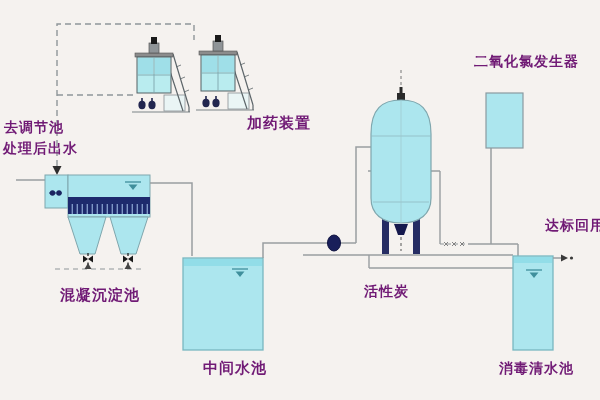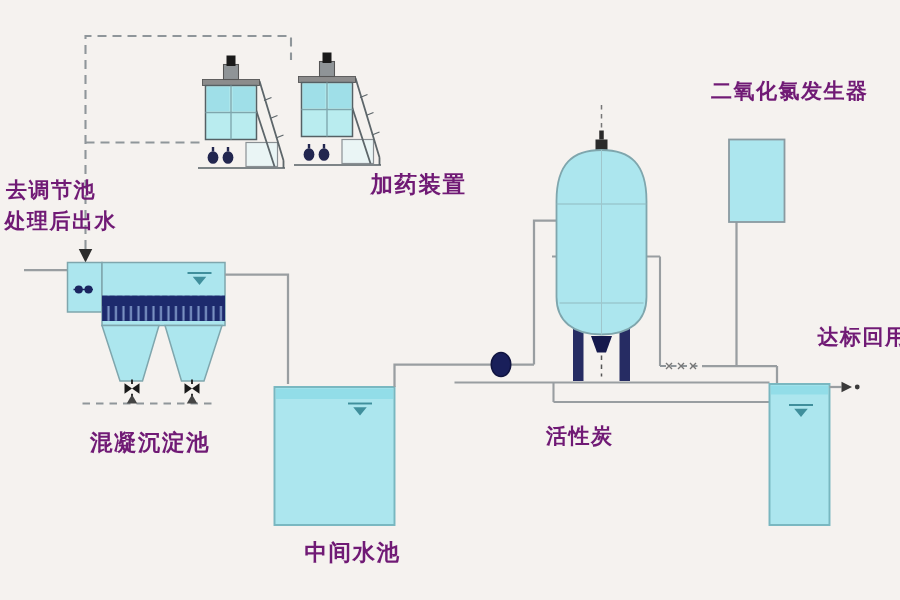--- a/index.html
+++ b/index.html
@@ -140,13 +140,14 @@
   </svg>
 
   <div class="lbl s14" style="left:4px;top:119px;">去调节池</div>
   <div class="lbl s14" style="left:3px;top:140px;">处理后出水</div>
   <div class="lbl s15" style="left:247px;top:101px;margin-top:14px;">加药装置</div>
   <div class="lbl s14" style="left:474px;top:53px;">二氧化氯发生器</div>
   <div class="lbl s14" style="left:545px;top:217px;">达标回用</div>
   <div class="lbl s15" style="left:60px;top:287px;">混凝沉淀池</div>
   <div class="lbl s15" style="left:203px;top:360px;text-align:center;">中间水池</div>
   <div class="lbl s14" style="left:364px;top:283px;">活性炭</div>
+  <div class="lbl s14" style="left:499px;top:360px;">消毒清水池</div>
 </div>
 
 </body></html>

